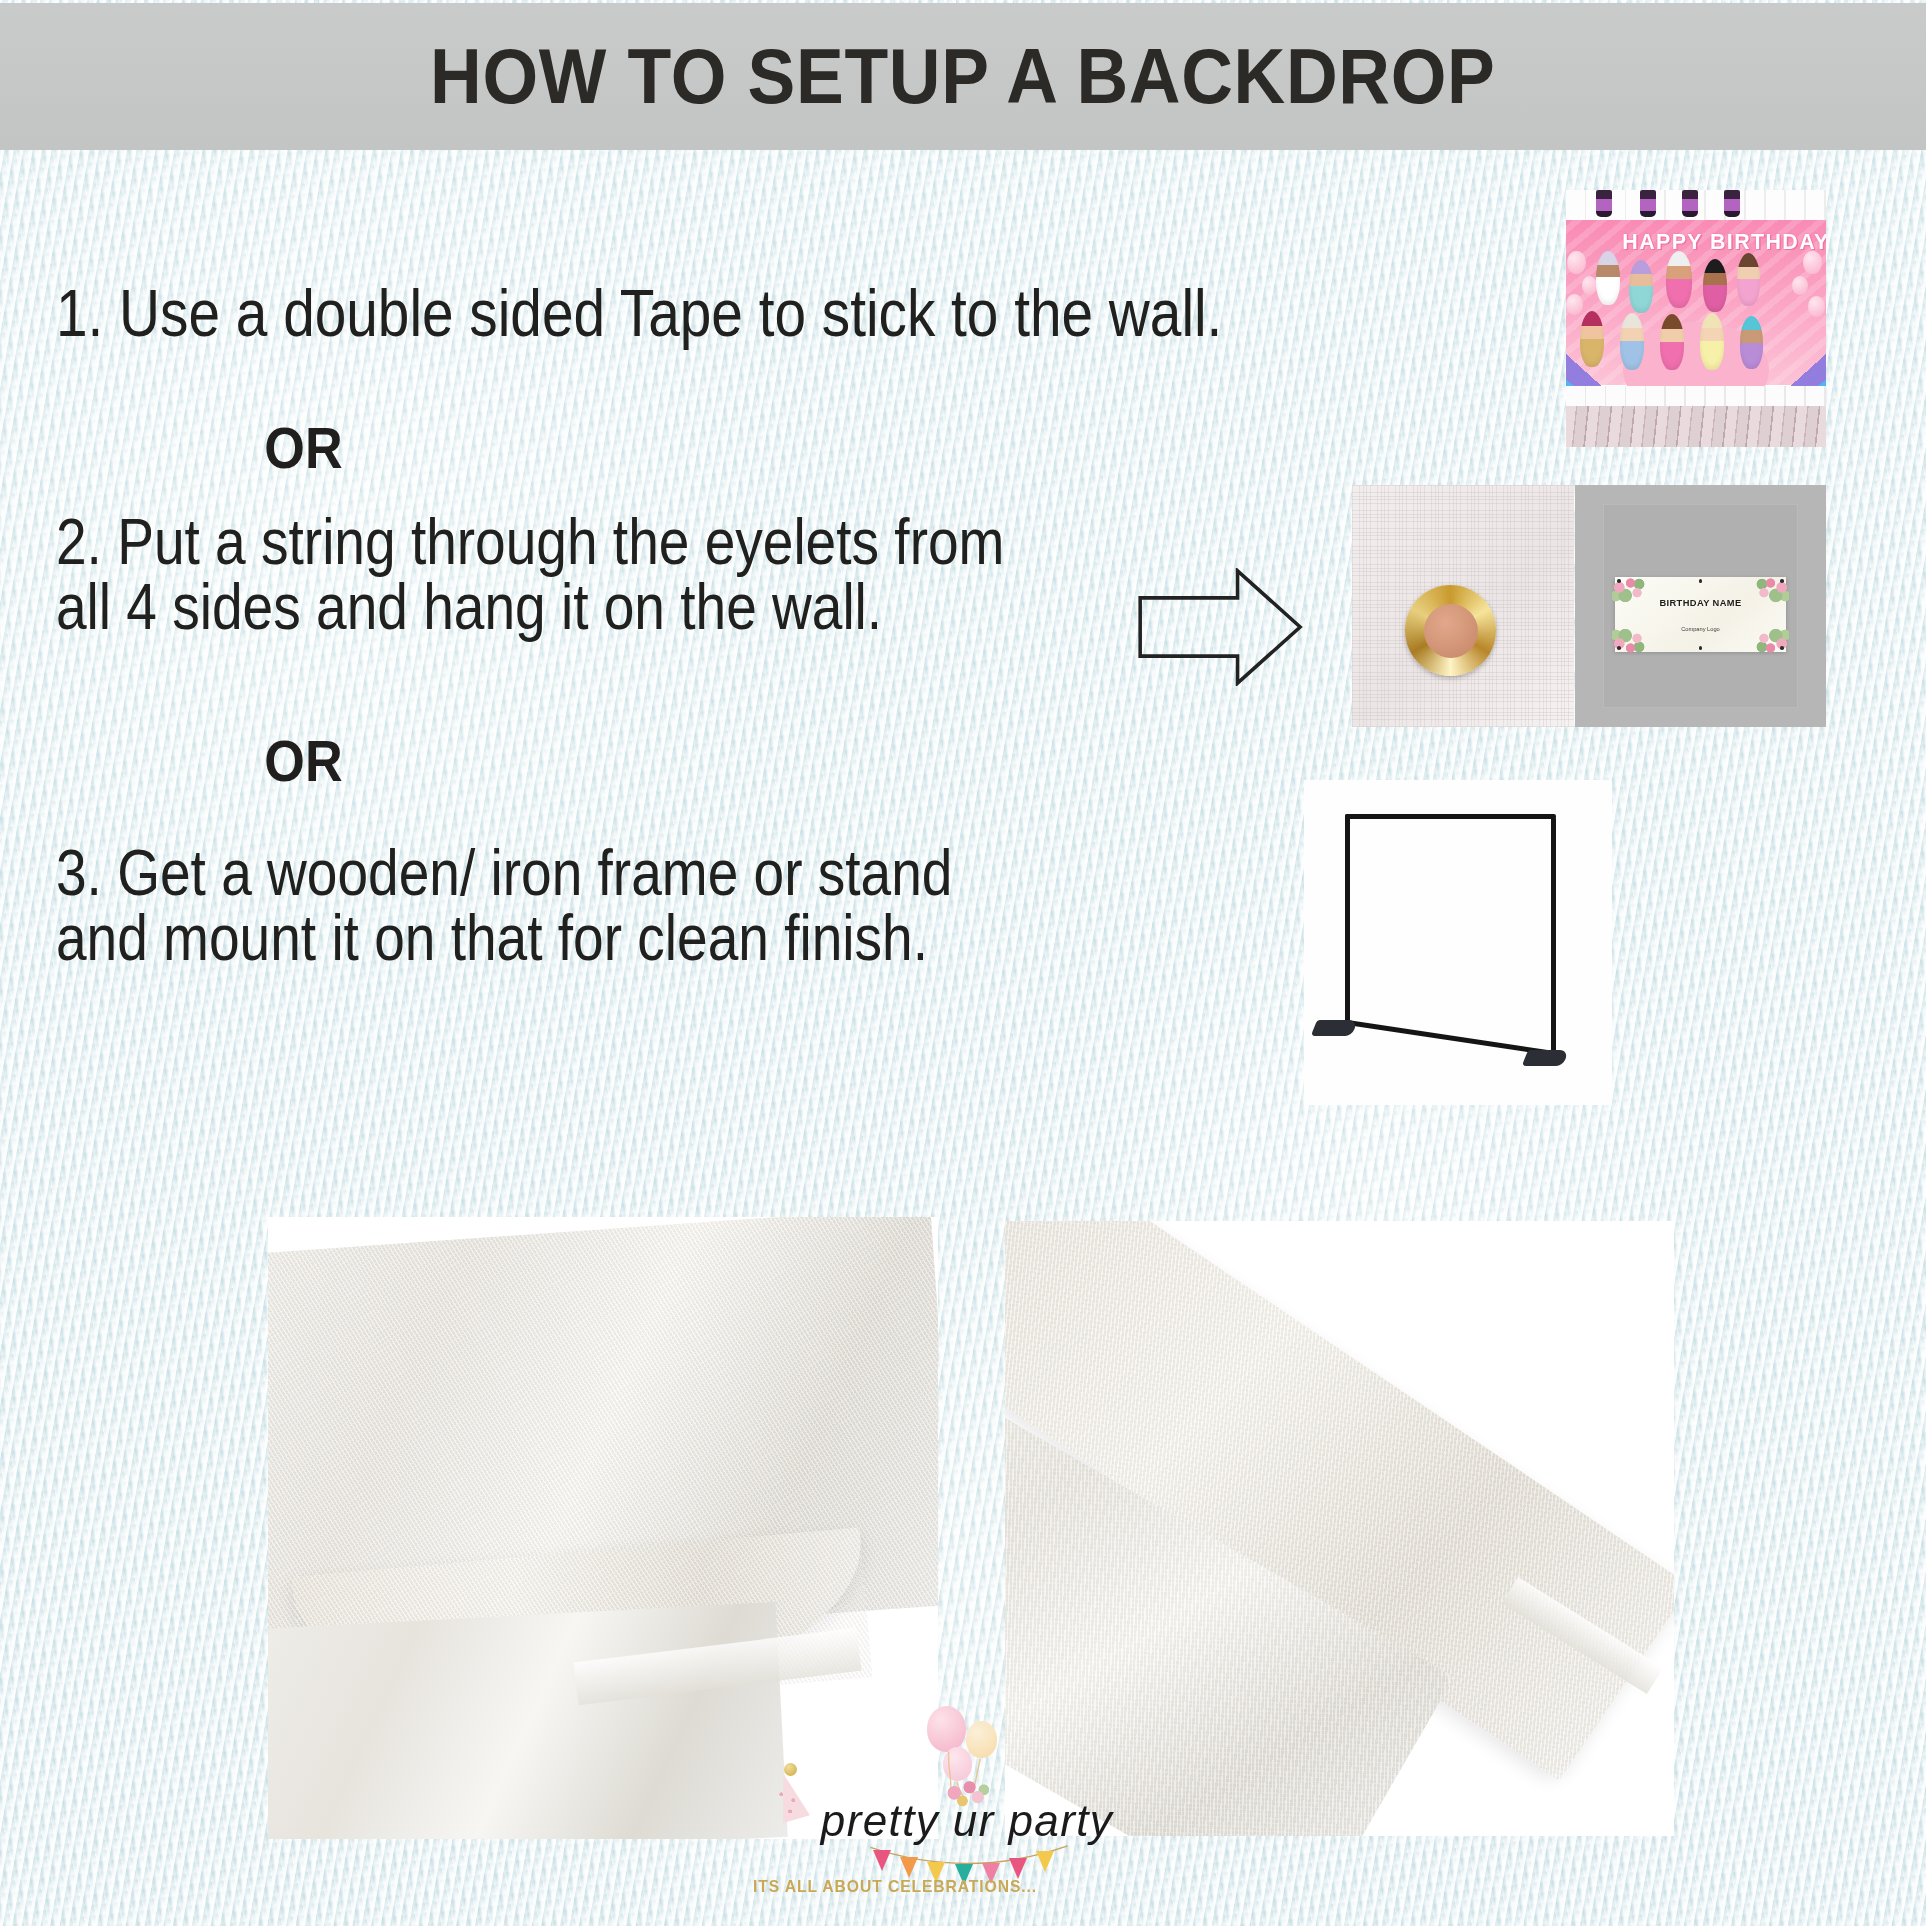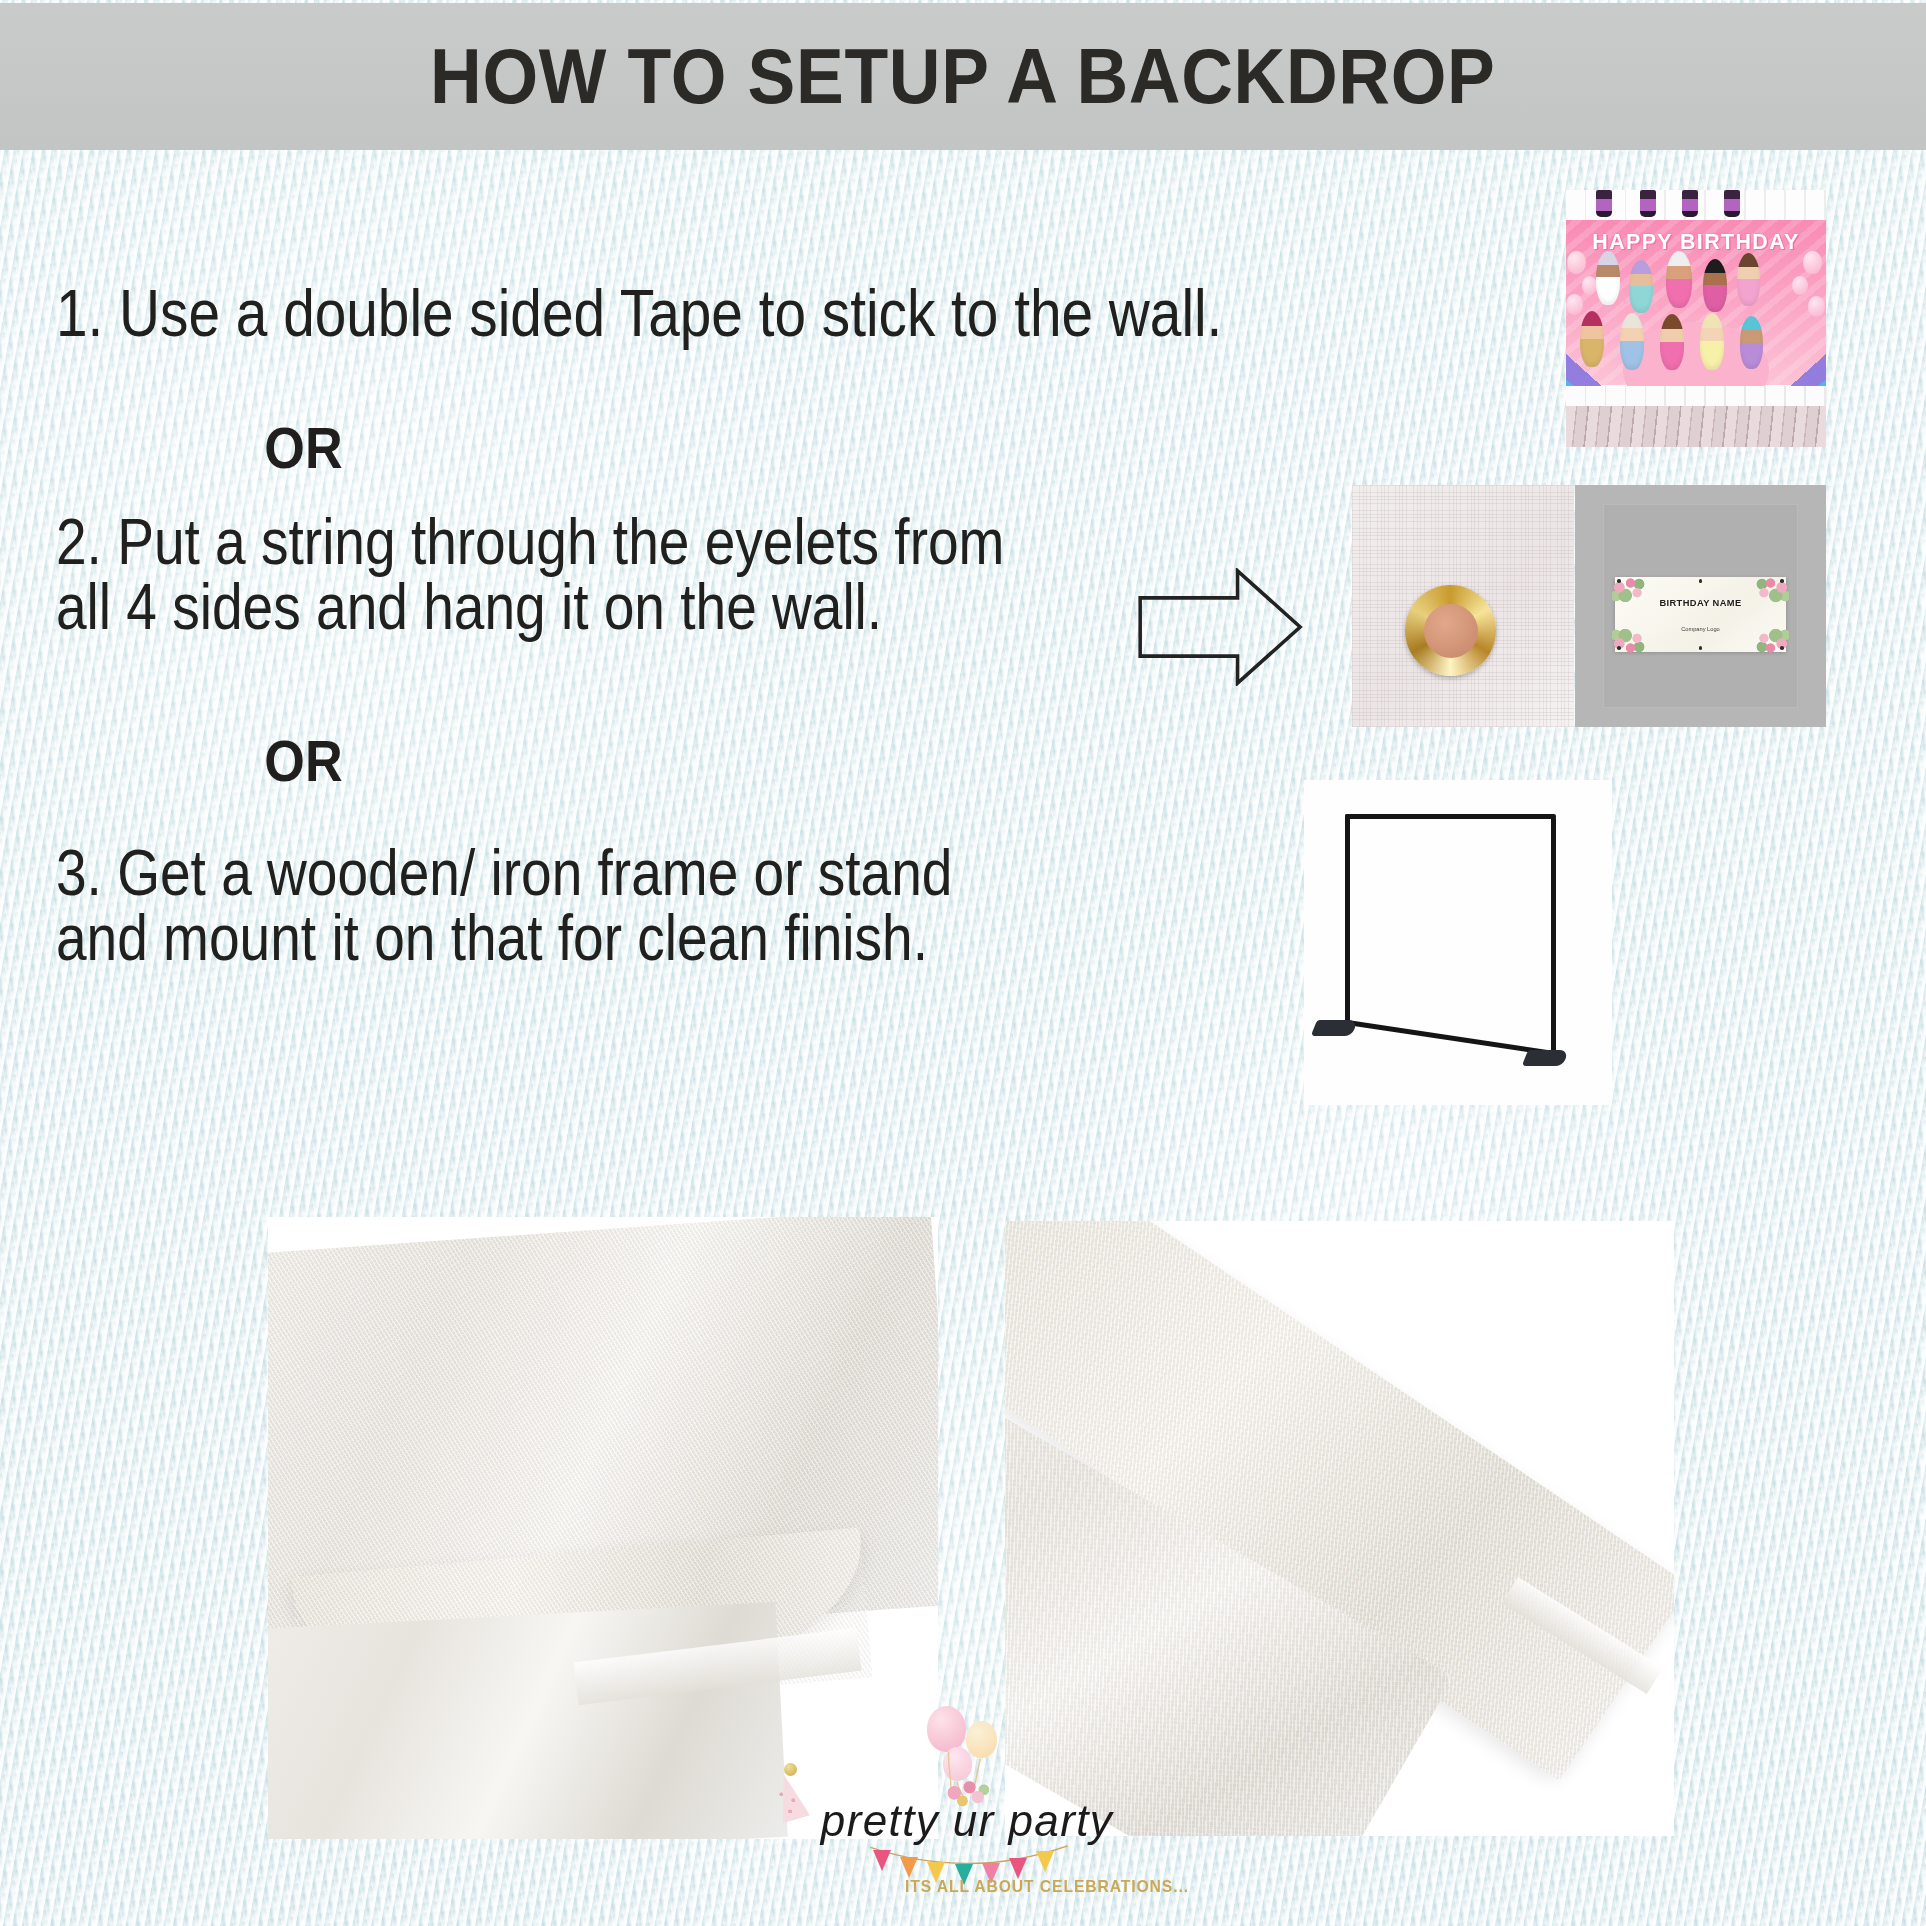--- a/index.html
+++ b/index.html
@@ -84,21 +84,21 @@
       #6fd86f 21deg 28deg,#49b3ef 28deg 35deg,#8d7ae0 35deg 42deg,
       transparent 42deg 138deg,
       #8d7ae0 138deg 145deg,#49b3ef 145deg 152deg,#6fd86f 152deg 159deg,
       #ffe14d 159deg 166deg,#ff9a3d 166deg 173deg,#ff5f5f 173deg 180deg,
       transparent 180deg 360deg);
     opacity:.95;}
   .bd-rainbow-hole{position:absolute;left:22%;bottom:-20%;width:56%;height:58%;
     border-radius:50%;background:#fbb3cd;}
   .bd-happy{position:absolute;left:0;top:10px;width:100%;text-align:center;
     font-size:21.4px;font-weight:bold;color:#fff;letter-spacing:1.4px;
-    text-shadow:0 0 2.1px #f06ca0,1.4px 1.4px 0 #ef74a4;z-index:4;}
+    text-shadow:0 0 2.1px #f06ca0,1.4px 1.4px 0 #ef74a4;z-index:4;padding-left:30px;}
   .bd-doll{position:absolute;border-radius:50% 50% 42% 42%;z-index:5;
     box-shadow:inset 0 -3.6px 4.3px rgba(0,0,0,.07);}
   .bd-balloon{position:absolute;border-radius:50%;
     background:radial-gradient(circle at 35% 30%,#ffe6ef,#f9afc9);z-index:2;}
   .bd-floor{position:absolute;left:0;bottom:0;width:100%;height:41px;
     background:repeating-linear-gradient(96deg,#e9dbdd 0 10px,#cbb6ba 10px 11.4px,#ded0d2 11.4px 21.4px,#bfa9ae 21.4px 23px);}
   .bd-whitestrip{position:absolute;left:0;bottom:41px;width:100%;height:20px;
     background:repeating-linear-gradient(90deg,#fcfcfc 0 18.5px,#e9e9e9 18.5px 20px);}
 
   
@@ -179,21 +179,21 @@
       radial-gradient(circle at 58% 30%,#e98fae 0 5.7px,transparent 6.4px),
       radial-gradient(circle at 74% 62%,#f4c3d2 0 5.7px,transparent 6.4px),
       radial-gradient(circle at 44% 74%,#e8c66f 0 5px,transparent 5.7px),
       radial-gradient(circle at 86% 38%,#b6cf9e 0 5px,transparent 5.7px);}
   #logo-name{position:absolute;left:0;top:86px;width:100%;text-align:center;
     font-family:Liberation Sans, sans-serif;font-style:italic;font-size:44px;color:#1b1b1b;
     letter-spacing:1.4px;}
   #logo-bunting{position:absolute;left:116px;top:133px;width:200px;height:33px;}
   .bf{position:absolute;top:0;width:0;height:0;
     border-left:9.3px solid transparent;border-right:9.3px solid transparent;}
-  #logo-tagline{position:absolute;left:8px;top:168px;width:100%;text-align:right;
+  #logo-tagline{position:absolute;left:0;top:168px;width:100%;text-align:left;
     font-size:15.7px;font-weight:bold;color:#c9a856;letter-spacing:0.9px;}
 </style>
 </head>
 <body>
 
 <div id="bg-texture"></div>
 
 <div id="header-band">
   <div id="header-title">HOW TO SETUP A BACKDROP</div>
 </div>

